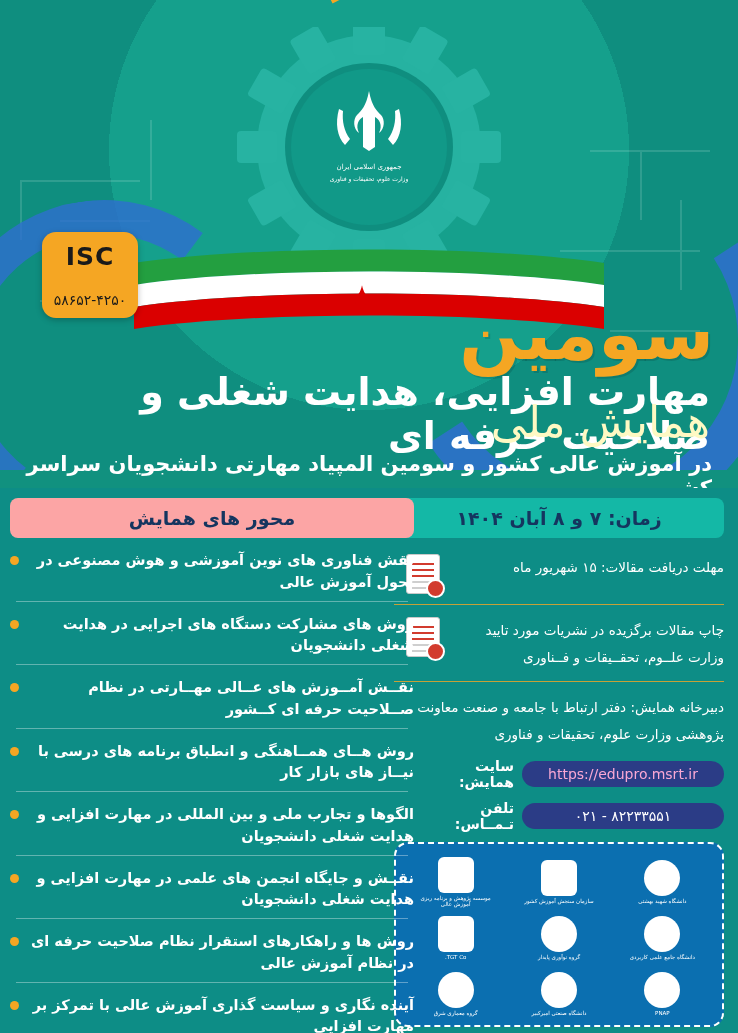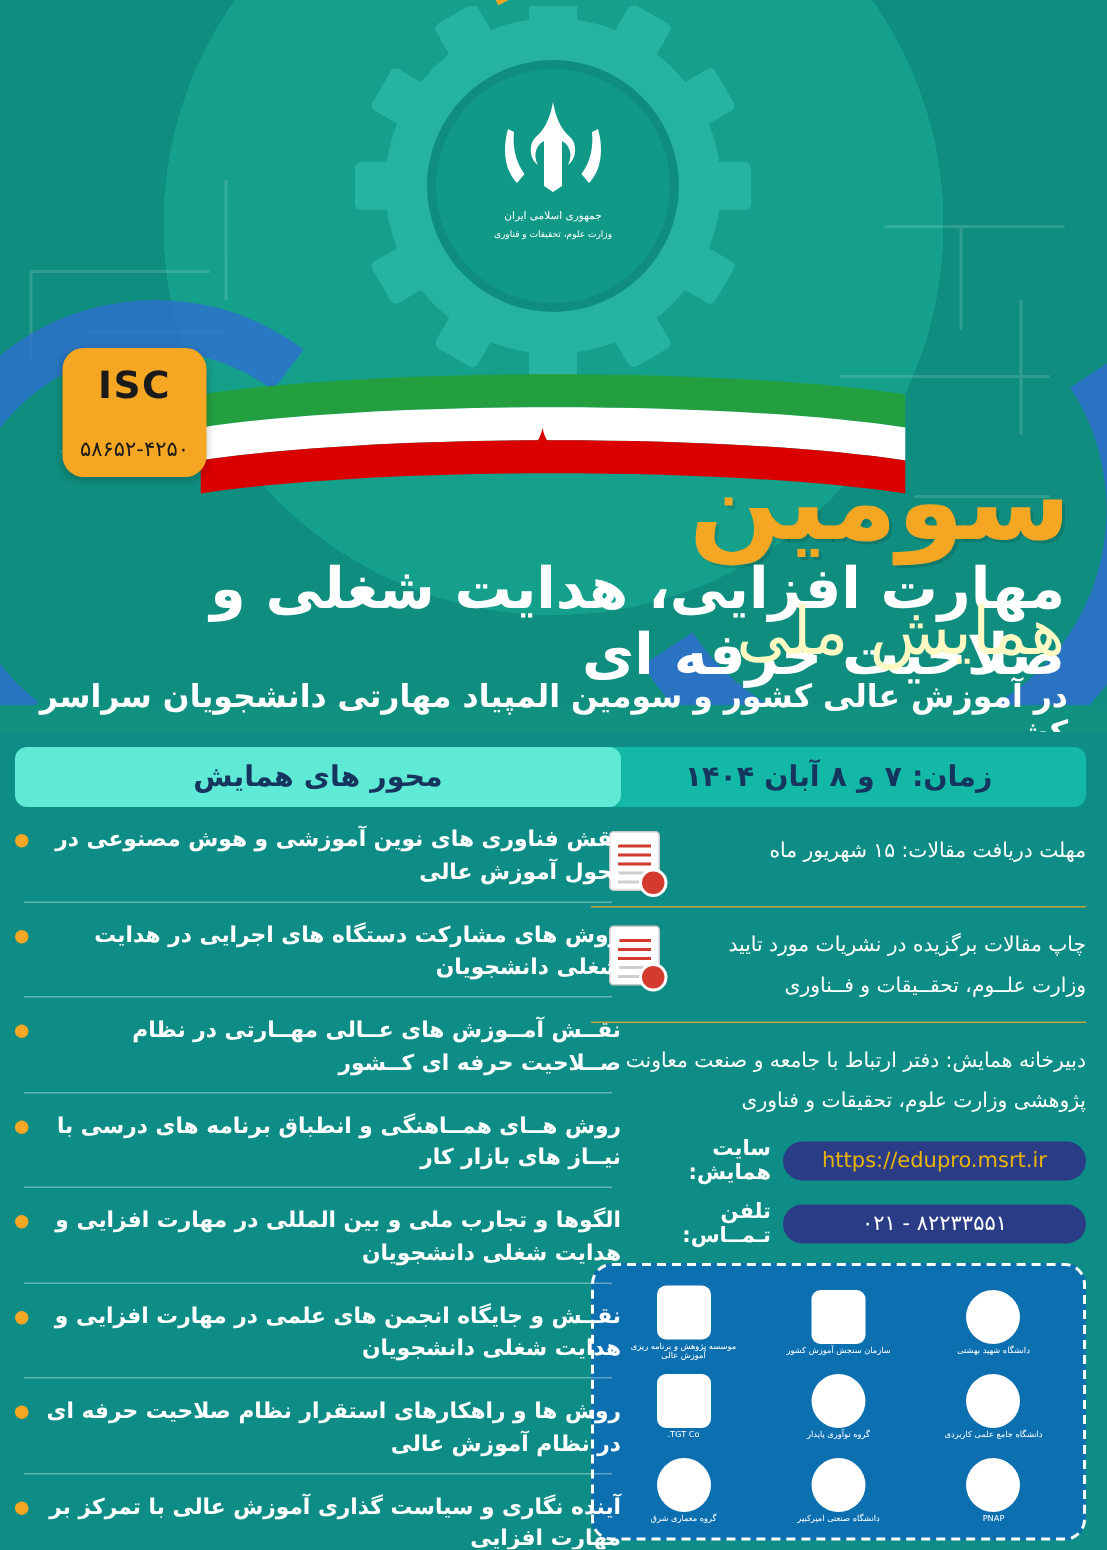--- a/index.html
+++ b/index.html
@@ -42,21 +42,21 @@
     border-left-color:transparent;border-top-color:transparent;opacity:.85;
     transform:rotate(12deg);
   }
   .blue-arc2{
     position:absolute;left:-60px;top:200px;width:260px;height:260px;
     border:34px solid #2f6fd0;border-radius:50%;
     border-right-color:transparent;border-bottom-color:transparent;opacity:.8;
     transform:rotate(-8deg);
   }
   
-  .gear-wrap{position:absolute;left:50%;top:4px;transform:translateX(-50%);}
+  .gear-wrap{position:absolute;left:50%;top:27px;transform:translateX(-50%);}
   
   .ribbon{position:absolute;left:50%;top:245px;transform:translateX(-50%);}
   
   .isc{
     position:absolute;left:42px;top:232px;width:96px;height:86px;
     background:#f5a623;border-radius:14px;
     display:flex;flex-direction:column;align-items:center;justify-content:center;
     box-shadow:0 2px 6px rgba(0,0,0,.25);
   }
   .isc .isc-top{font-weight:bold;font-size:25px;color:#1a1a1a;letter-spacing:1px;}
@@ -89,21 +89,21 @@
     background:#0d8d86;
   }
   .col-left{position:absolute;right:0;top:0;width:330px;bottom:0;padding:0 14px;}
   .col-right{position:absolute;left:0;top:0;width:404px;bottom:0;padding:0 10px;}
 
   .bar{
     height:40px;border-radius:8px;display:flex;align-items:center;justify-content:center;
     font-weight:bold;font-size:19px;color:#15355f;margin-top:10px;
   }
   .bar.orange{background:#14b8a6;}
-  .bar.axes{background:#5eead4;color:#15355f;}
+  .bar.axes{background:#fca5a5;color:#15355f;}
 
   .info-list{margin-top:16px;color:#ffffff;font-size:13.5px;line-height:2.0;}
   .info-row{display:flex;align-items:flex-start;justify-content:space-between;gap:10px;margin-bottom:10px;padding-left:12px;}
   .info-row .txt{flex:1;text-align:right;}
   .doc-ico{flex:0 0 auto;width:34px;height:40px;position:relative;}
   .doc-ico .sheet{
     position:absolute;inset:0;background:#fff;border:1.5px solid #c9c9c9;border-radius:3px;
   }
   .doc-ico .sheet:before{
     content:"";position:absolute;left:5px;right:5px;top:8px;height:2px;background:#d23b2e;
@@ -115,21 +115,21 @@
   }
   .divider{height:1px;background:#f5a623;opacity:.8;margin:6px 0 12px;}
 
   .contact{margin-top:4px;}
   .contact-row{display:flex;align-items:center;justify-content:flex-end;gap:8px;margin-bottom:10px;}
   .contact-label{color:#ffffff;font-size:14px;font-weight:bold;margin-left:48px;}
   .pill{
     background:#2b3c86;color:#ffffff;border-radius:16px;padding:5px 16px;font-size:14px;
     direction:ltr;min-width:170px;text-align:center;
   }
-  .pill.link{color:#eab308;}
+  .pill.link{color:#f9a8d4;}
 
   .sponsors{
     margin-top:10px;border:2px dashed #ffffff;border-radius:14px;background:#0b6fb0;
     padding:10px 8px;height:185px;box-sizing:border-box;
   }
   .sp-grid{display:flex;flex-wrap:wrap;justify-content:space-around;align-items:center;height:100%;}
   .sp{width:78px;height:56px;display:flex;flex-direction:column;align-items:center;justify-content:center;}
   .sp .mark{width:36px;height:36px;border-radius:50%;background:#ffffff;position:relative;}
   .sp .mark.sq{border-radius:6px;}
   .sp .cap{font-size:5.5px;color:#ffffff;text-align:center;margin-top:2px;line-height:1.1;}

